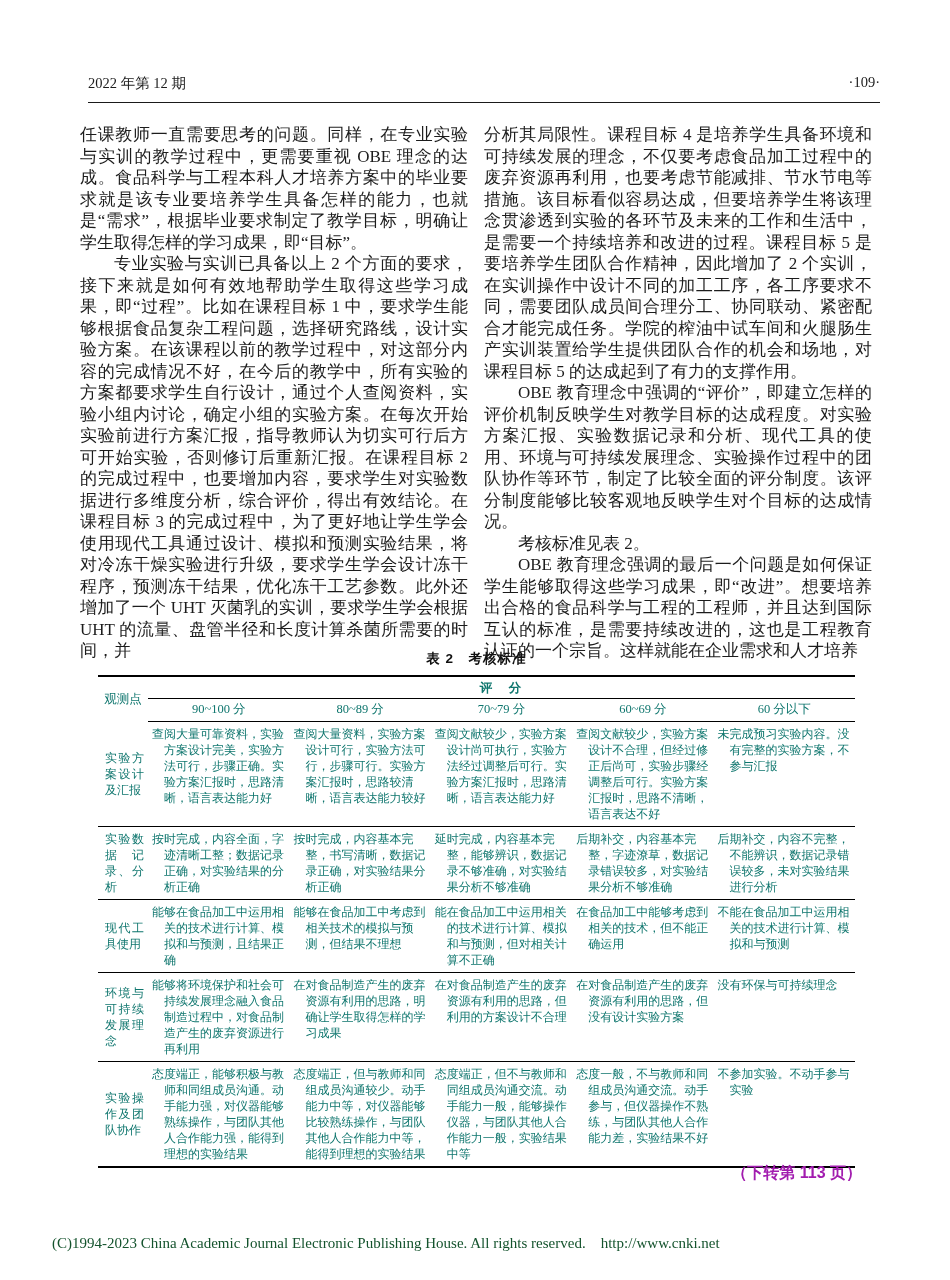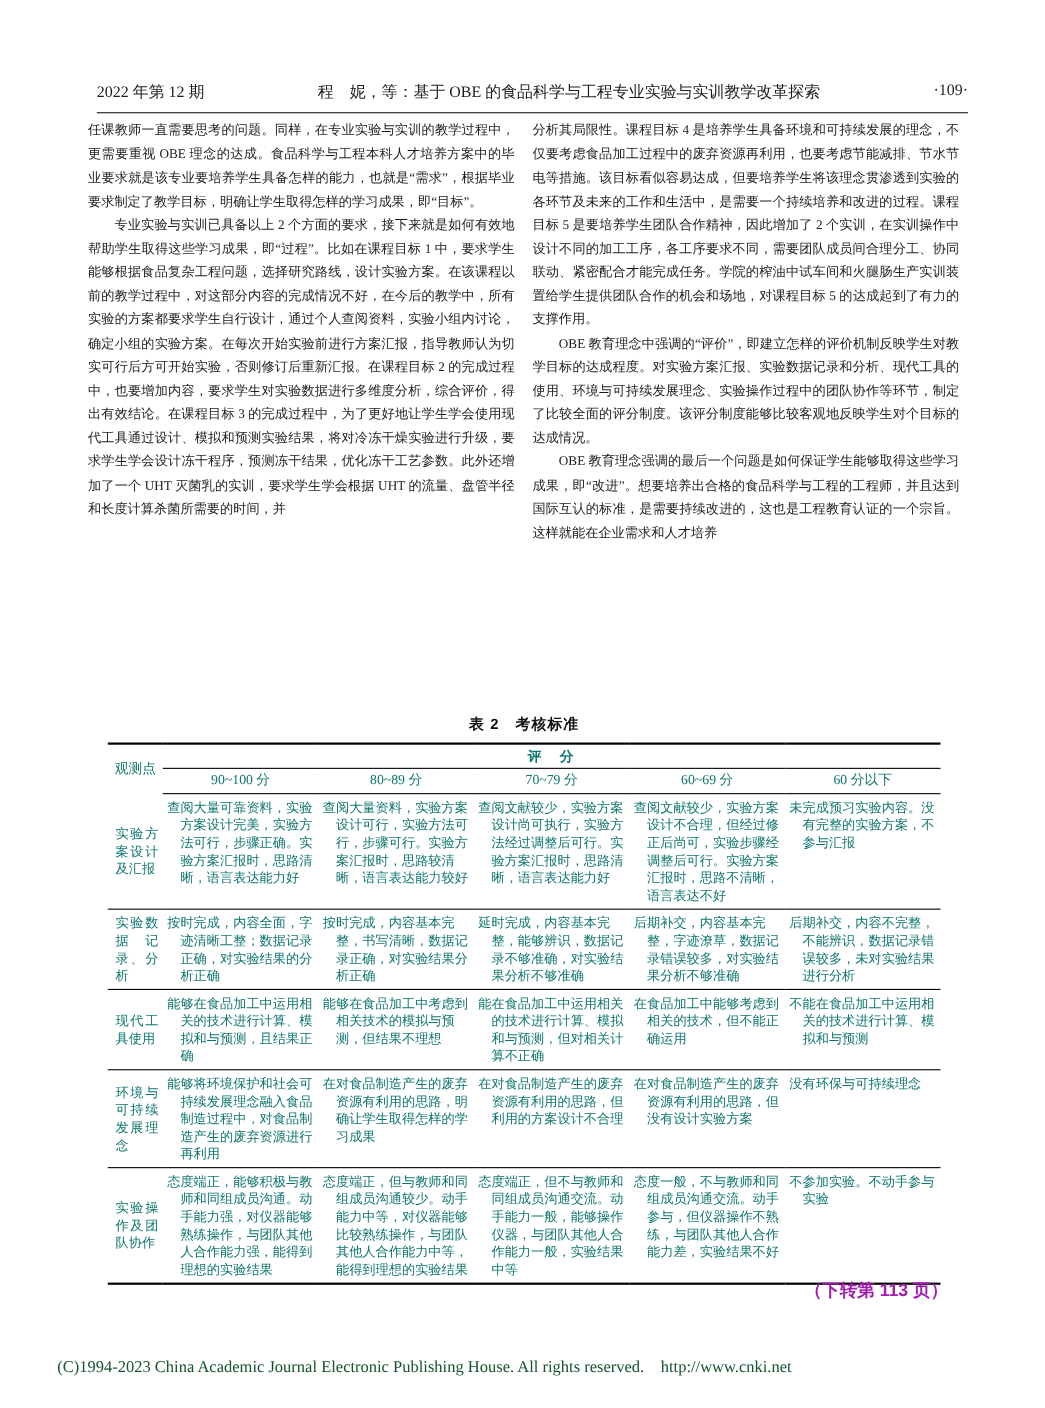--- a/index.html
+++ b/index.html
@@ -18,23 +18,23 @@
     display:flex; justify-content:space-between; align-items:flex-start;
     font-size:14.5px;
     padding-bottom:9px;
     border-bottom:1.5px solid #1a1a1a;
   }
   .page-header .hdr-issue { white-space:nowrap; }
   .page-header .hdr-title { flex:1; text-align:center; white-space:nowrap; overflow:hidden; }
   .page-header .hdr-page { white-space:nowrap; }
   
   .body-columns {
-    position:absolute; left:80px; top:108px; width:792px; height:542px;
+    position:absolute; left:80px; top:124px; width:792px; height:542px;
     display:flex; gap:16px;
-    font-size:12px; line-height:21.5px;
+    font-size:17px; line-height:21.5px;
     overflow:hidden;
   }
   .col { width:388px; overflow:hidden; }
   .col p { text-align:justify; }
   .col p.indent { text-indent:2em; }
   
   .table-block { position:absolute; left:98px; top:650px; width:757px; }
   .table-title {
     text-align:center;
     font-family:"Liberation Sans","DejaVu Sans",sans-serif;
@@ -77,32 +77,32 @@
     font-family:"Liberation Serif","DejaVu Serif",serif;
   }
 </style>
 </head>
 <body>
 
 <div class="page">
 
   <div class="page-header">
     <span class="hdr-issue">2022 年第 12 期</span>
-    <span class="hdr-title">程　妮，等：基于 OBE 的食品科学与工程专业实验与实训教学改革探索</span>
     <span class="hdr-page">·109·</span>
   </div>
 
   <div class="body-columns">
     <div class="col">
       <p>任课教师一直需要思考的问题。同样，在专业实验与实训的教学过程中，更需要重视 OBE 理念的达成。食品科学与工程本科人才培养方案中的毕业要求就是该专业要培养学生具备怎样的能力，也就是“需求”，根据毕业要求制定了教学目标，明确让学生取得怎样的学习成果，即“目标”。</p>
       <p class="indent">专业实验与实训已具备以上 2 个方面的要求，接下来就是如何有效地帮助学生取得这些学习成果，即“过程”。比如在课程目标 1 中，要求学生能够根据食品复杂工程问题，选择研究路线，设计实验方案。在该课程以前的教学过程中，对这部分内容的完成情况不好，在今后的教学中，所有实验的方案都要求学生自行设计，通过个人查阅资料，实验小组内讨论，确定小组的实验方案。在每次开始实验前进行方案汇报，指导教师认为切实可行后方可开始实验，否则修订后重新汇报。在课程目标 2 的完成过程中，也要增加内容，要求学生对实验数据进行多维度分析，综合评价，得出有效结论。在课程目标 3 的完成过程中，为了更好地让学生学会使用现代工具通过设计、模拟和预测实验结果，将对冷冻干燥实验进行升级，要求学生学会设计冻干程序，预测冻干结果，优化冻干工艺参数。此外还增加了一个 UHT 灭菌乳的实训，要求学生学会根据 UHT 的流量、盘管半径和长度计算杀菌所需要的时间，并</p>
     </div>
     <div class="col">
       <p>分析其局限性。课程目标 4 是培养学生具备环境和可持续发展的理念，不仅要考虑食品加工过程中的废弃资源再利用，也要考虑节能减排、节水节电等措施。该目标看似容易达成，但要培养学生将该理念贯渗透到实验的各环节及未来的工作和生活中，是需要一个持续培养和改进的过程。课程目标 5 是要培养学生团队合作精神，因此增加了 2 个实训，在实训操作中设计不同的加工工序，各工序要求不同，需要团队成员间合理分工、协同联动、紧密配合才能完成任务。学院的榨油中试车间和火腿肠生产实训装置给学生提供团队合作的机会和场地，对课程目标 5 的达成起到了有力的支撑作用。</p>
       <p class="indent">OBE 教育理念中强调的“评价”，即建立怎样的评价机制反映学生对教学目标的达成程度。对实验方案汇报、实验数据记录和分析、现代工具的使用、环境与可持续发展理念、实验操作过程中的团队协作等环节，制定了比较全面的评分制度。该评分制度能够比较客观地反映学生对个目标的达成情况。</p>
+      <p class="indent">考核标准见表 2。</p>
       <p class="indent">OBE 教育理念强调的最后一个问题是如何保证学生能够取得这些学习成果，即“改进”。想要培养出合格的食品科学与工程的工程师，并且达到国际互认的标准，是需要持续改进的，这也是工程教育认证的一个宗旨。这样就能在企业需求和人才培养</p>
     </div>
   </div>
 
   <div class="table-block">
     <div class="table-title">表 2　考核标准</div>
     <table class="score-table">
       <colgroup>
         <col class="c-label">
           <col>

